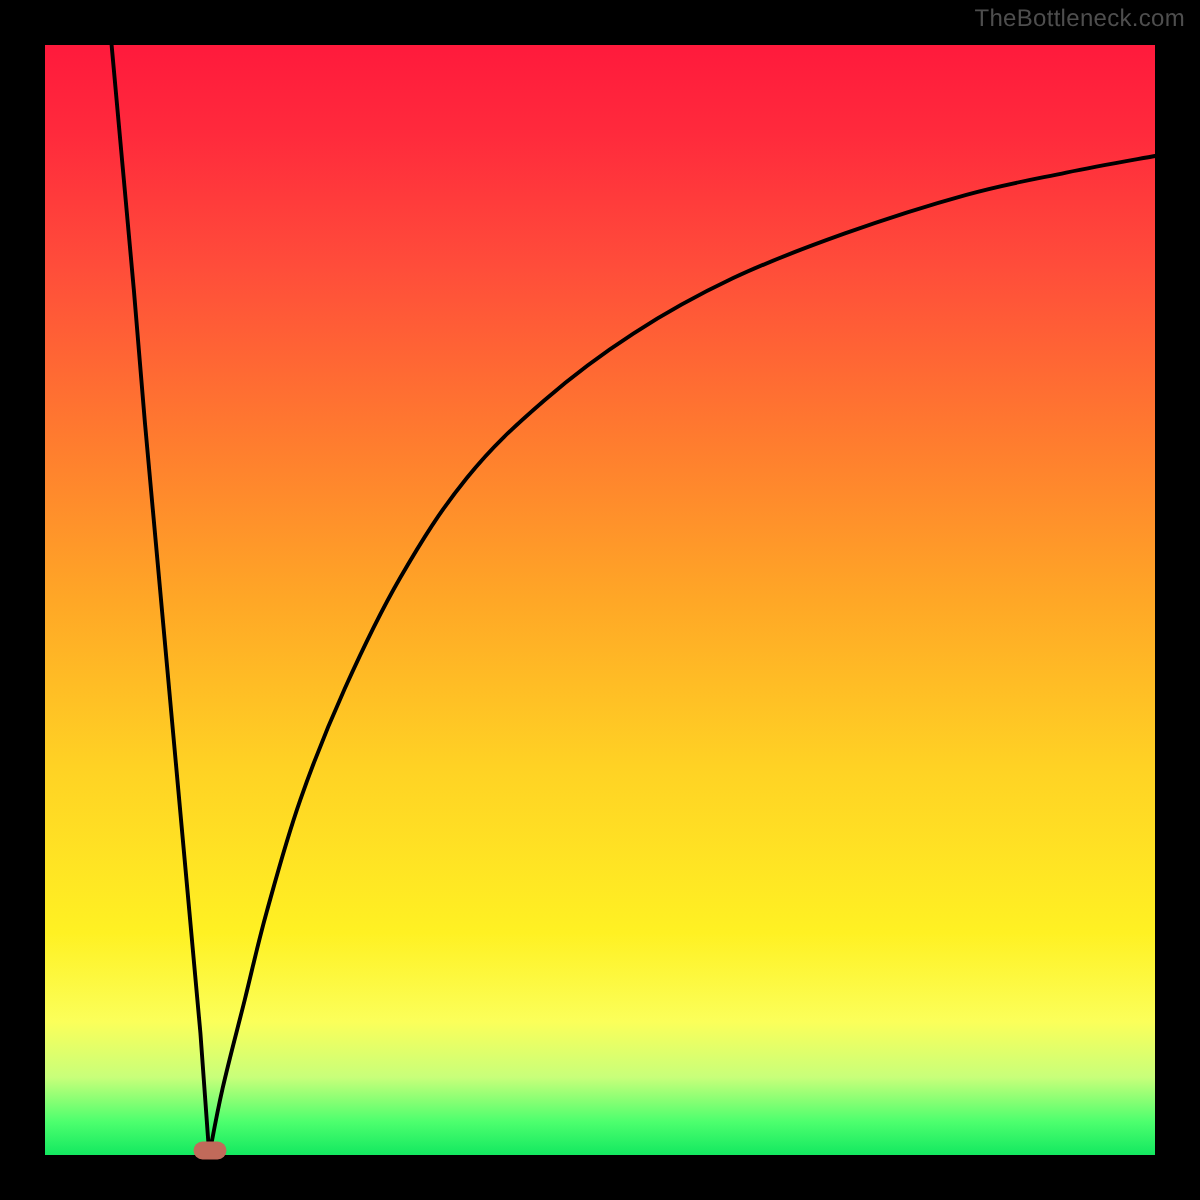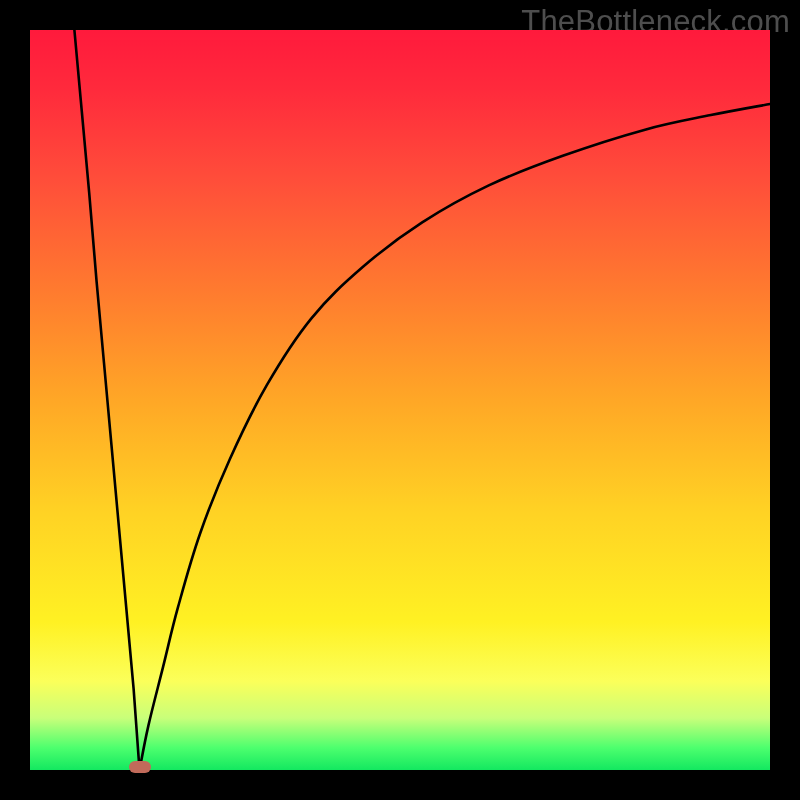--- a/index.html
+++ b/index.html
@@ -35,21 +35,21 @@
       #c8ff7a 93%,
       #4dff6e 97%,
       #13e860 100%
     );
   }
   .watermark {
     position: absolute;
     top: 4px;
     right: 10px;
     color: #4e4e4e;
-    font-size: 31px;
+    font-size: 16px;
     font-weight: 500;
     letter-spacing: 0.2px;
     user-select: none;
   }
   svg.curve {
     position: absolute;
     left: 0; top: 0;
     width: 740px;
     height: 740px;
     overflow: visible;

